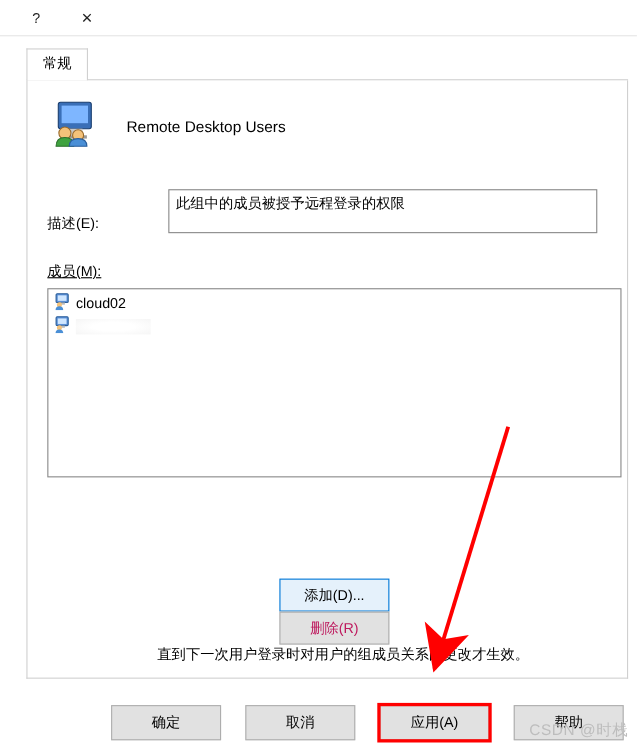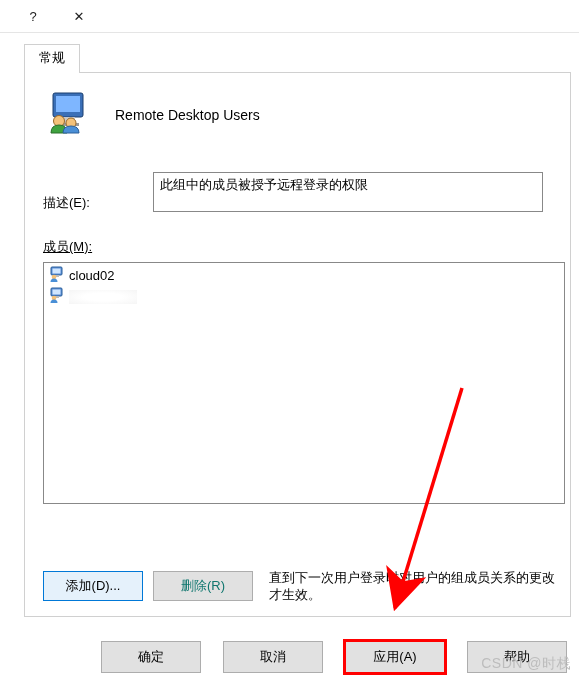--- a/index.html
+++ b/index.html
@@ -86,55 +86,56 @@
     box-sizing: border-box;
     font-size: 13px;
   }
   .members-label {
     margin-bottom: 6px;
     text-decoration: underline;
   }
   .member-list {
     border: 1px solid #888;
     width: 522px;
-    height: 242px;
+    height: 172px;
     box-sizing: border-box;
     padding: 2px;
     font-size: 13px;
   }
   .member-item {
     display: flex;
     align-items: center;
     gap: 4px;
     padding: 1px 3px;
   }
   .bottom-row {
     position: absolute;
     left: 18px;
     bottom: 12px;
     width: 522px;
     display: flex;
     align-items: center;
+    flex-direction: column;
   }
   .btn {
     min-width: 100px;
     height: 30px;
     border: 1px solid #adadad;
     background: #e1e1e1;
     font-family: inherit;
     font-size: 13px;
     padding: 0 10px;
     cursor: pointer;
   }
   .btn.active-outline {
     border: 1px solid #0078d7;
     background: #e5f1fb;
   }
   .btn.disabled {
-    color: #0f766e;
+    color: #be185d;
     cursor: default;
   }
   .note-text {
     flex: 1;
     font-size: 13px;
     line-height: 1.35;
     padding-left: 16px;
   }
   .dialog-buttons {
     position: absolute;

